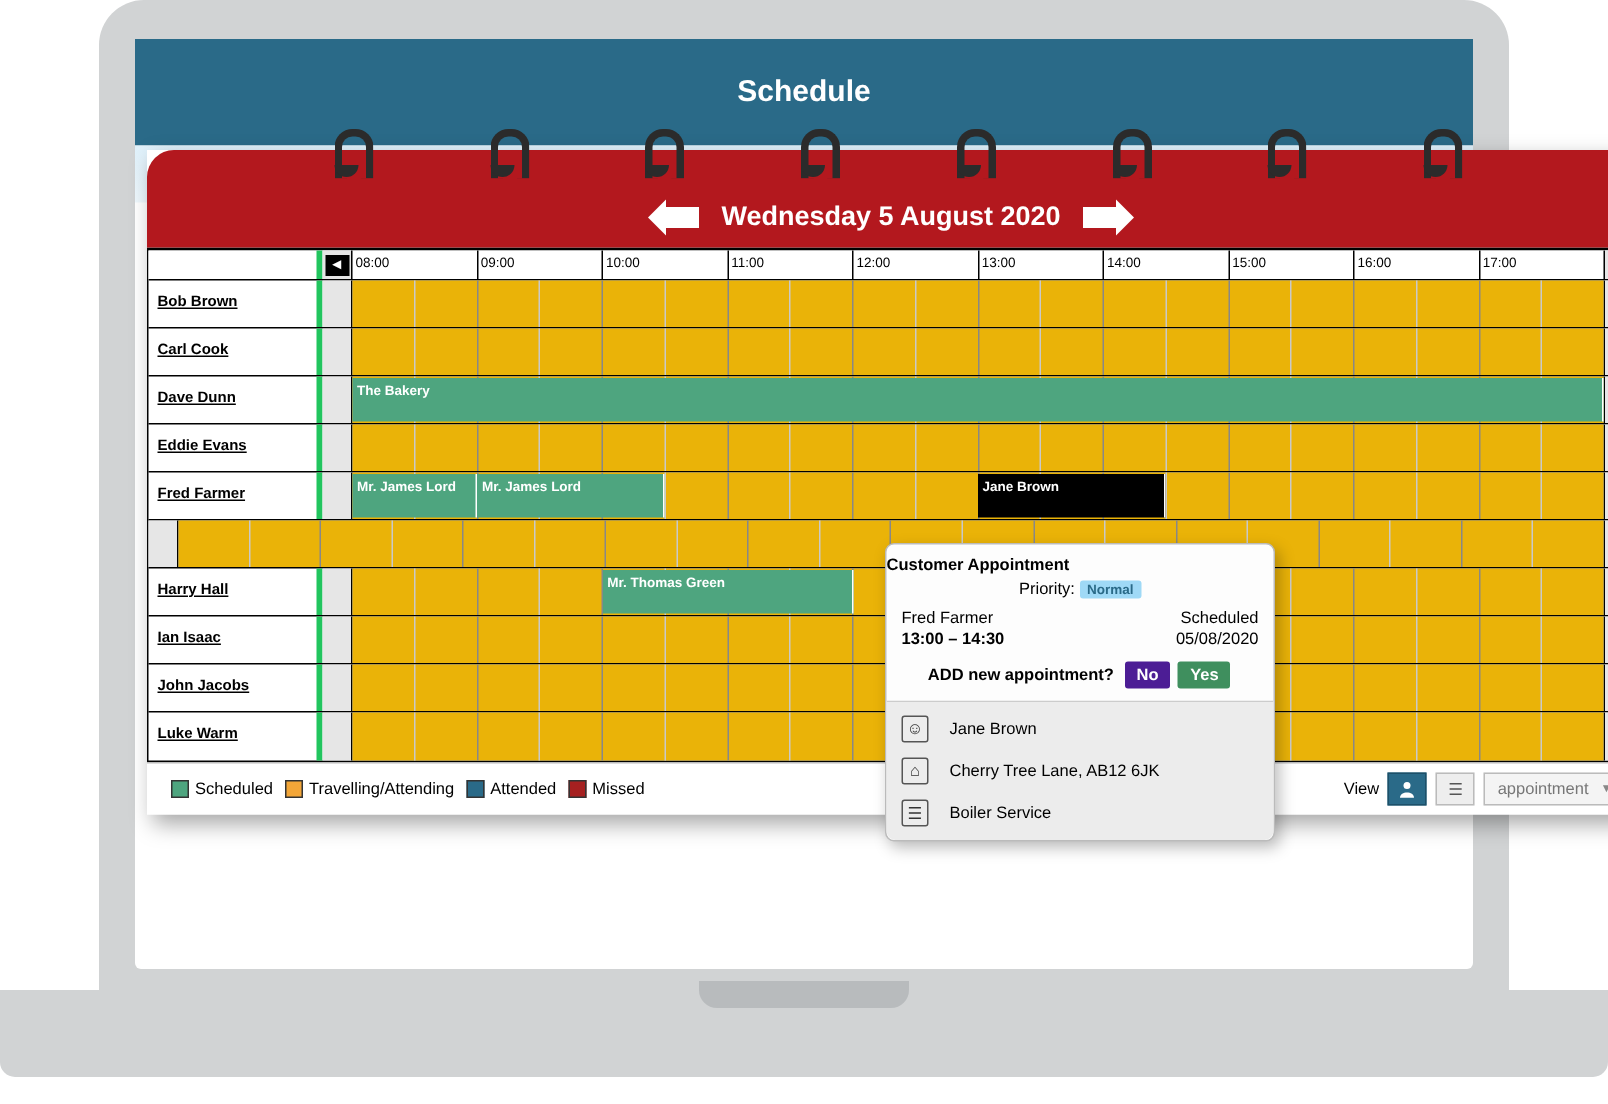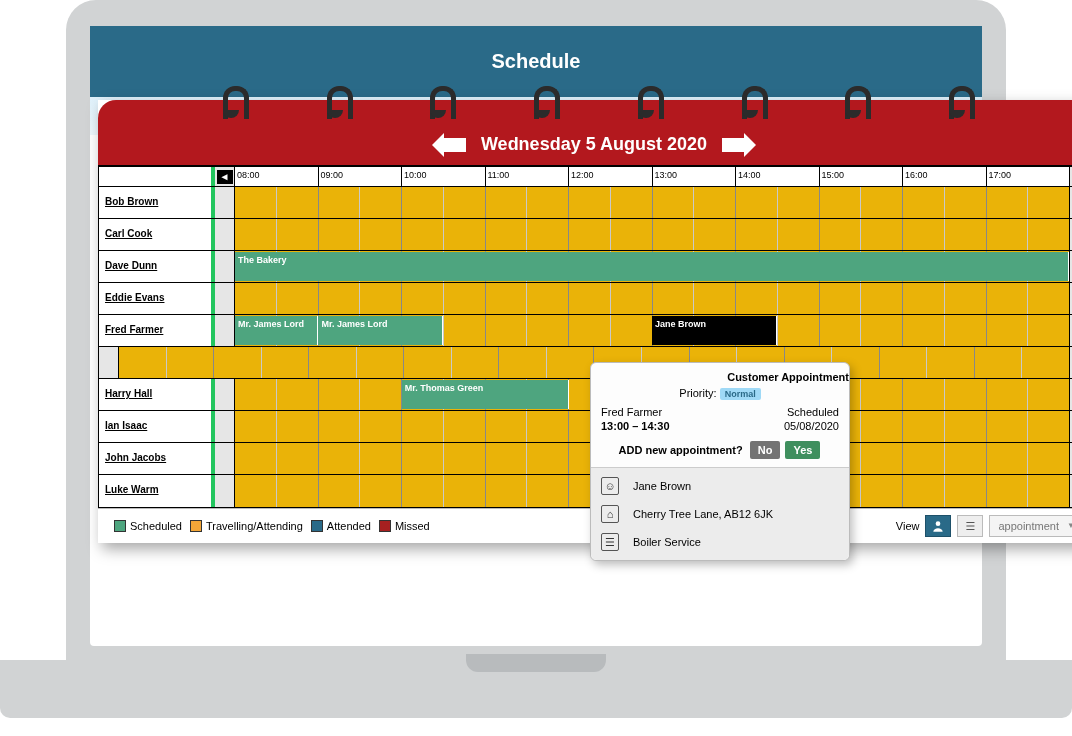--- a/index.html
+++ b/index.html
@@ -77,27 +77,27 @@
   .swatch { display:inline-block; width:12px; height:12px; border:1px solid #333; margin: 0 4px 0 8px; vertical-align:middle; }
   .sw-green{background:#4ea57f;} .sw-orange{background:#f3a638;} .sw-blue{background:#2a6a88;} .sw-red{background:#a62020;}
   .footer-right { margin-left:auto; display:flex; align-items:center; gap:6px; }
   .view-btn { width:26px; height:22px; background:#2a6a88; border:1px solid #1d5069; display:inline-flex; align-items:center; justify-content:center; color:#fff; }
   .view-btn.alt { background:#eee; border-color:#bbb; color:#555; }
   .dd { background:#f4f4f4; border:1px solid #bbb; padding:4px 22px 4px 8px; color:#777; font-size:11px; position:relative; }
   .dd::after{ content:'▼'; position:absolute; right:6px; top:5px; font-size:8px; color:#888; }
 
   
   .popup { position:absolute; left:590px; top:362px; width:260px; background:#fdfdfd; border:1px solid #bbb; border-radius:6px; box-shadow: 3px 4px 10px rgba(0,0,0,0.25); font-size:11px; z-index:50; }
-  .popup .p-head { text-align:right; font-weight:bold; padding:8px 0 2px; }
+  .popup .p-head { text-align:left; font-weight:bold; padding:8px 0 2px; }
   .popup .p-prio { text-align:center; padding:2px 0 6px; }
   .badge { background:#9fd9f6; color:#2a6a88; font-size:9px; font-weight:bold; padding:1px 5px; border-radius:2px; }
   .popup .p-row { display:flex; justify-content:space-between; padding:1px 10px; }
   .popup .p-ask { text-align:center; padding:8px 0; font-weight:bold; }
   .btn { display:inline-block; padding:3px 8px; color:#fff; border-radius:2px; font-size:11px; margin:0 1px; cursor:pointer; }
-  .btn-no{ background:#737373; } .btn-yes{ background:#3f8f5e; }
+  .btn-no{ background:#4c1d95; } .btn-yes{ background:#3f8f5e; }
   .popup .p-list { background:#ececec; border-top:1px solid #ccc; padding:4px 0; border-radius:0 0 6px 6px; }
   .p-item { display:flex; align-items:center; padding:5px 10px; gap:14px; }
   .p-ico { width:18px; height:18px; border:1px solid #555; border-radius:2px; display:flex; align-items:center; justify-content:center; font-size:11px; color:#333; flex-shrink:0; }
 </style>
 </head>
 <body>
 
 <div class="laptop">
   <div class="screen">
     <div class="header">

